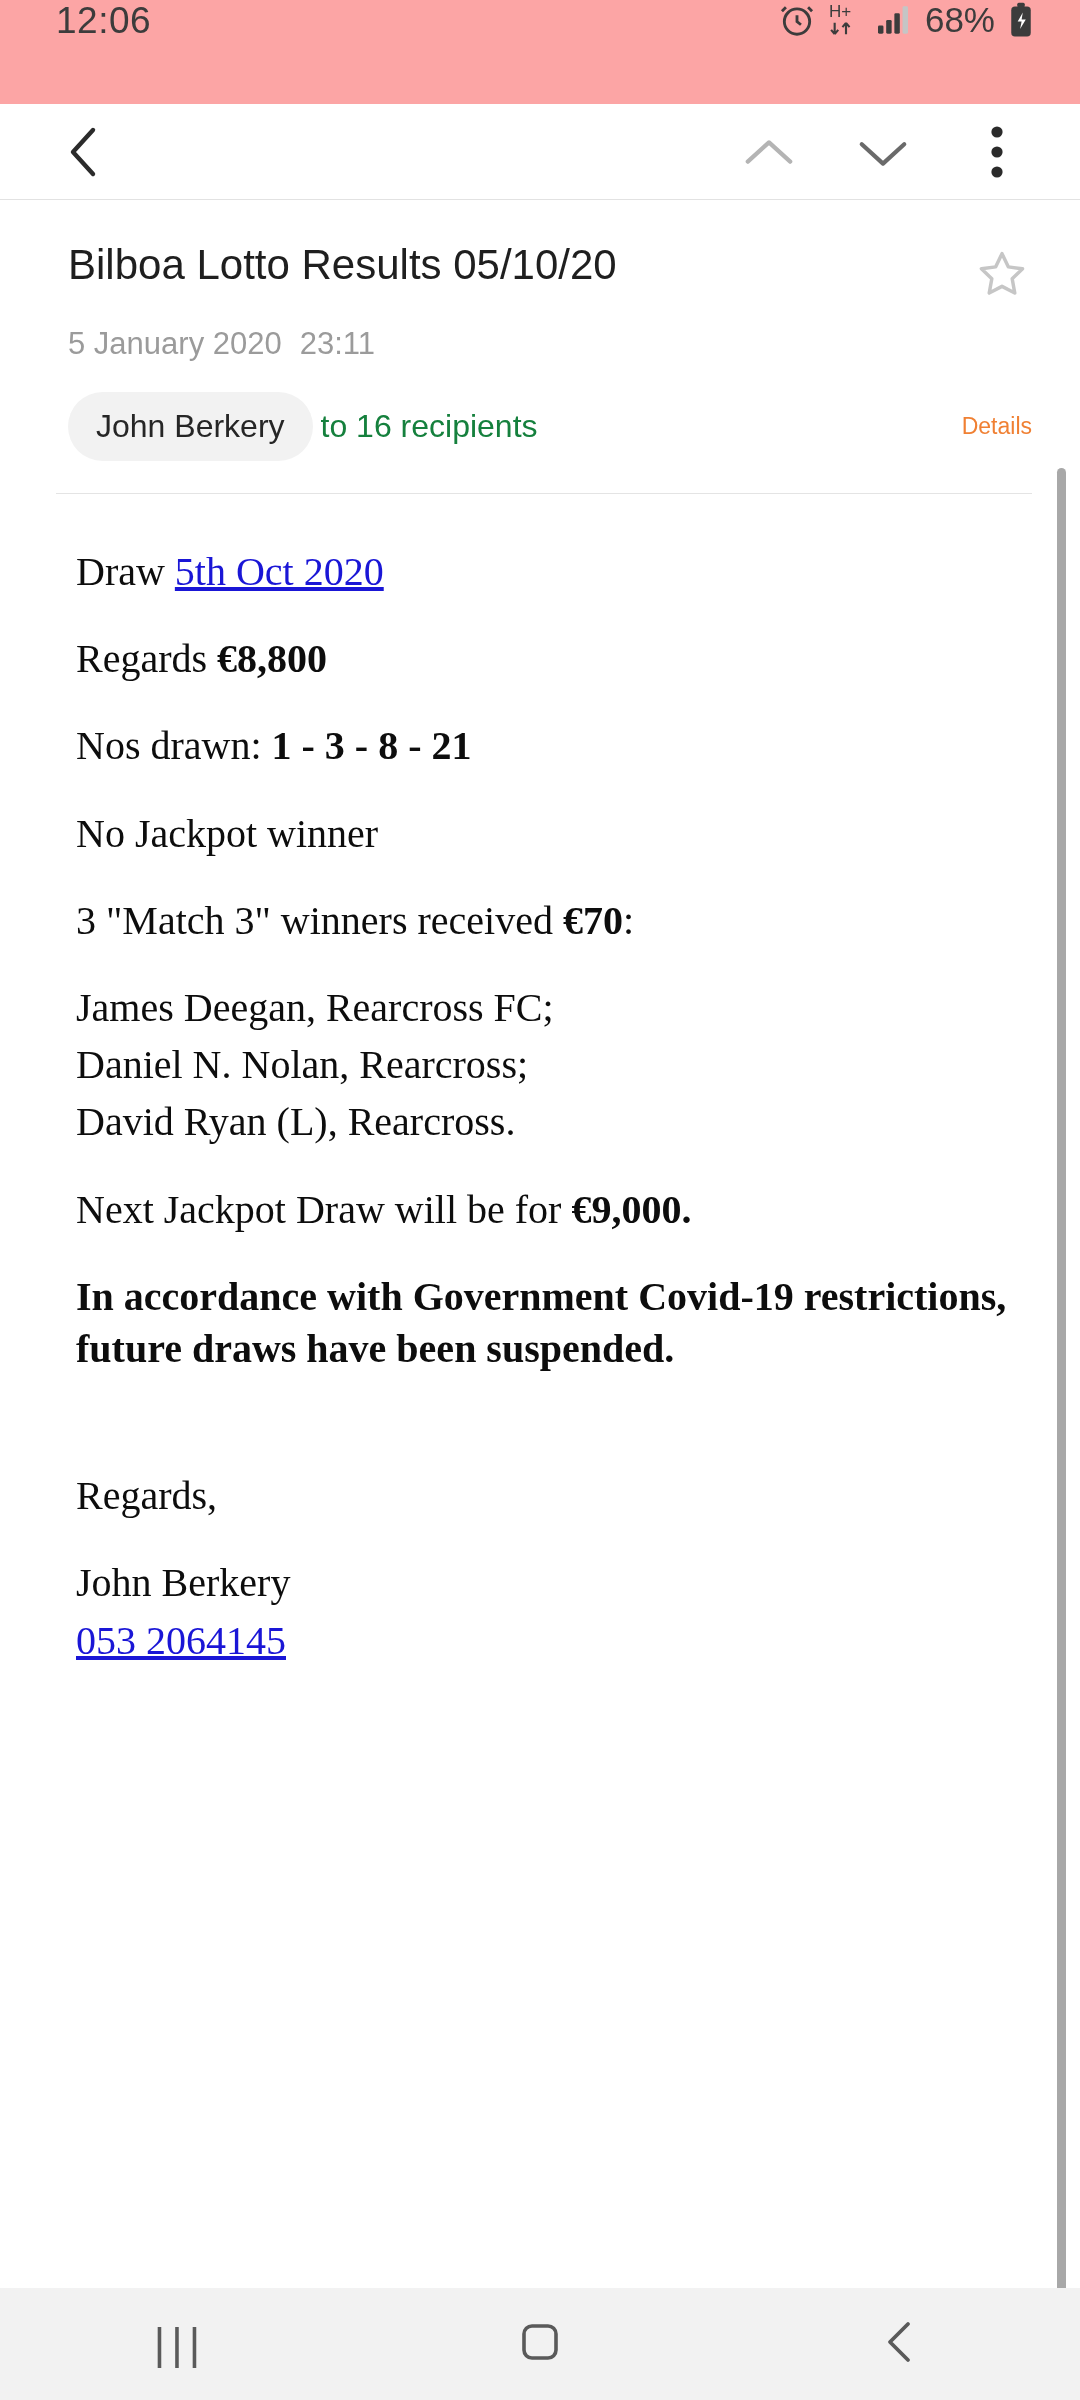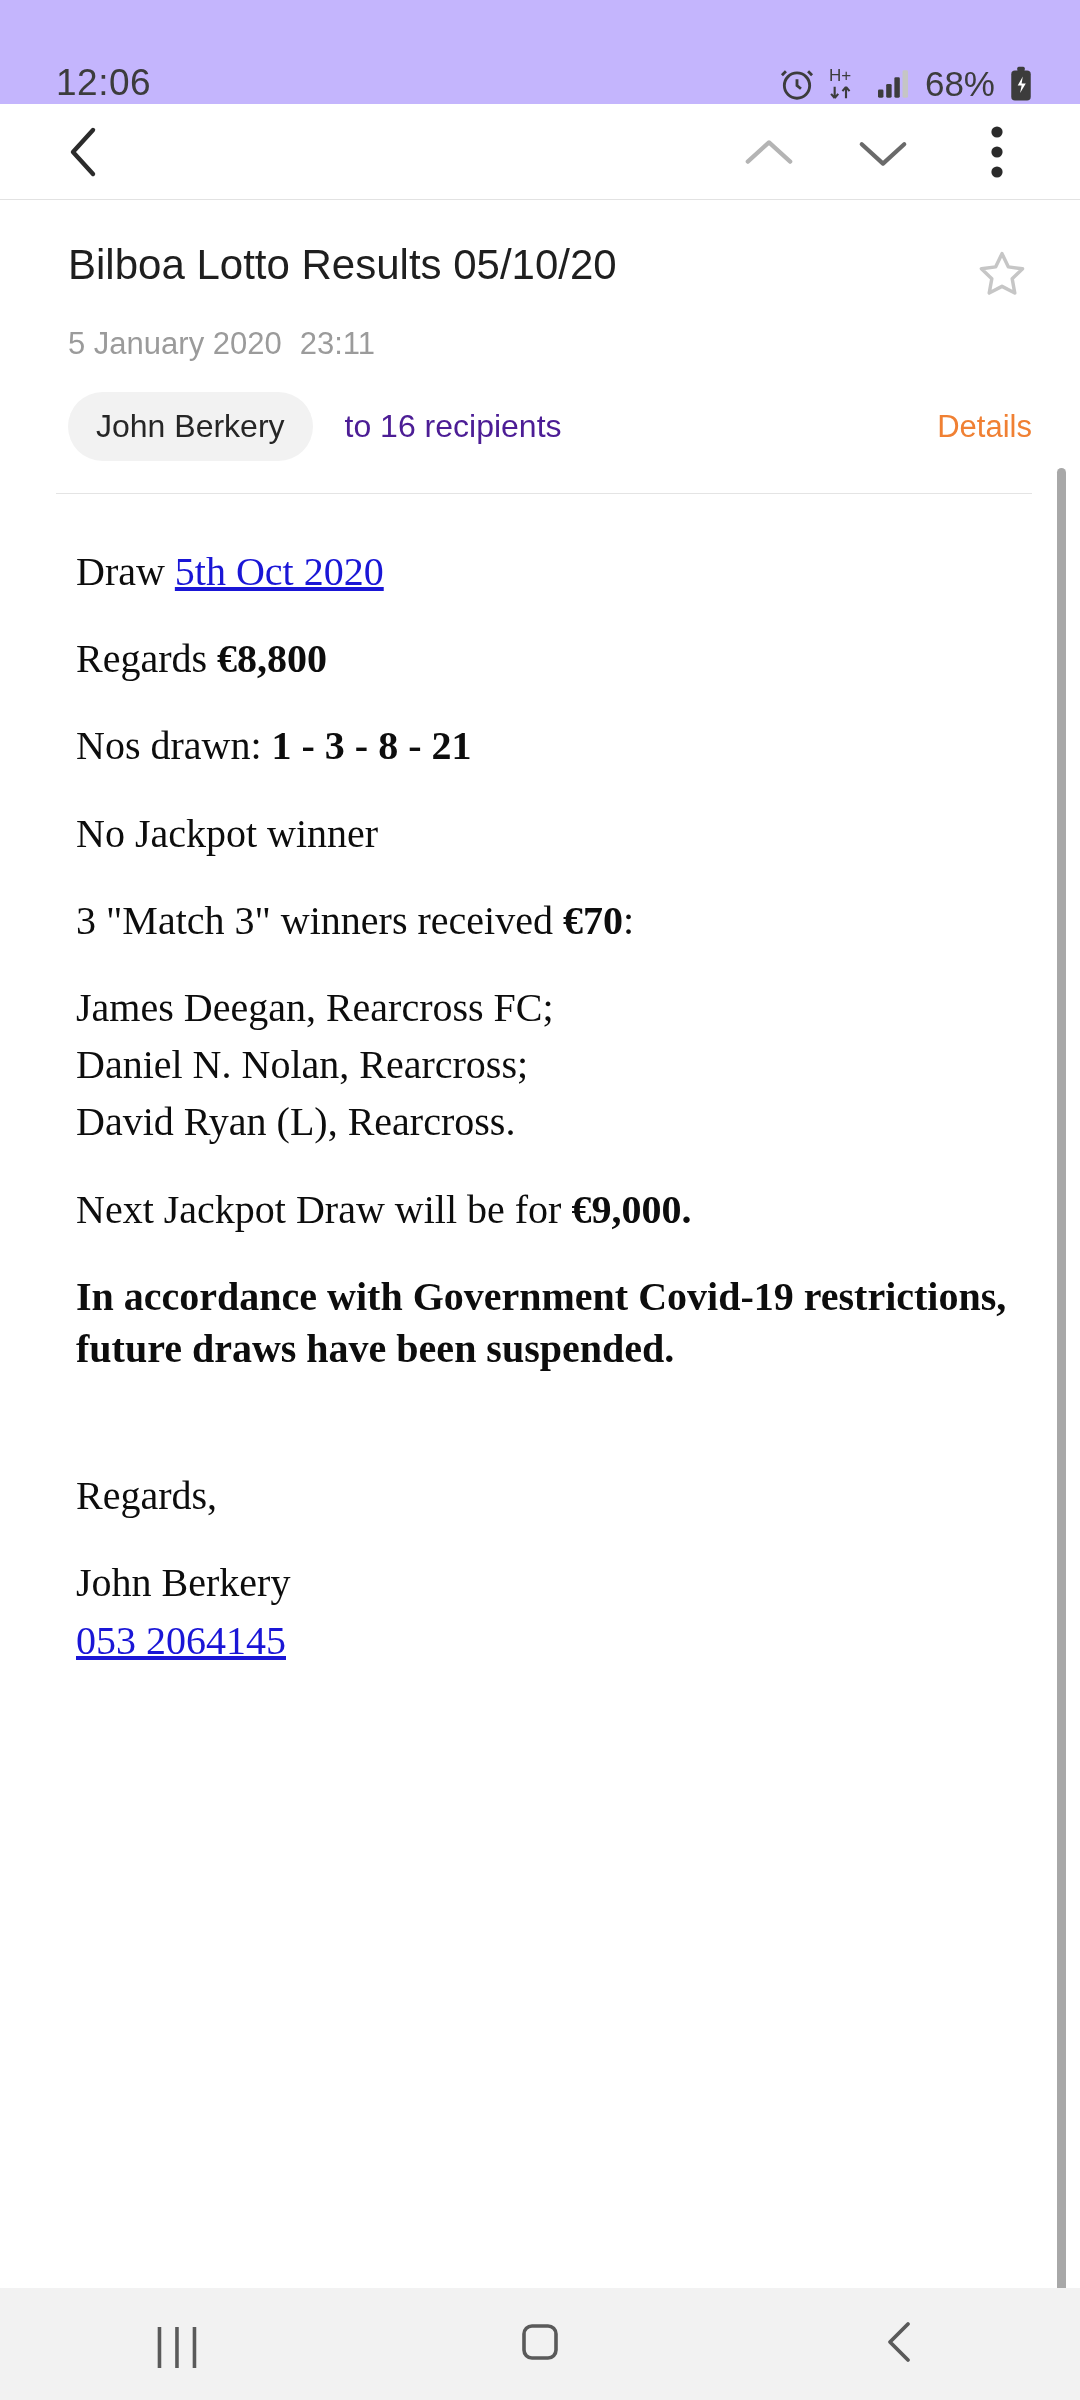--- a/index.html
+++ b/index.html
@@ -8,24 +8,24 @@
     height: 2400px;
     background: #ffffff;
     font-family: "Liberation Sans", sans-serif;
     overflow: hidden;
   }
 
   
   .status-bar {
     height: 104px;
     display: flex;
-    align-items: flex-end;
+    align-items: flex-start;
     justify-content: space-between;
     padding: 0 46px 0 56px;
-    background: #c4b5fd;
+    background: #fca5a5;
   }
   .status-time {
     font-size: 37px;
     color: #3c3c3c;
     letter-spacing: 0.5px;
   }
   .status-right {
     display: flex;
     align-items: center;
     gap: 13px;
@@ -99,27 +99,27 @@
     align-items: center;
   }
   .sender-chip {
     background: #f2f2f2;
     border-radius: 44px;
     padding: 16px 28px;
     font-size: 32px;
     color: #262626;
   }
   .recipients {
-    margin-left: 32px;
+    margin-left: 8px;
     font-size: 32px;
-    color: #4c1d95;
+    color: #15803d;
   }
   .details-link {
     margin-left: auto;
-    font-size: 31px;
+    font-size: 23px;
     color: #f08033;
   }
   .divider {
     margin: 32px 48px 0 56px;
     height: 1px;
     background: #e4e4e4;
   }
 
   
   .mail-body {

